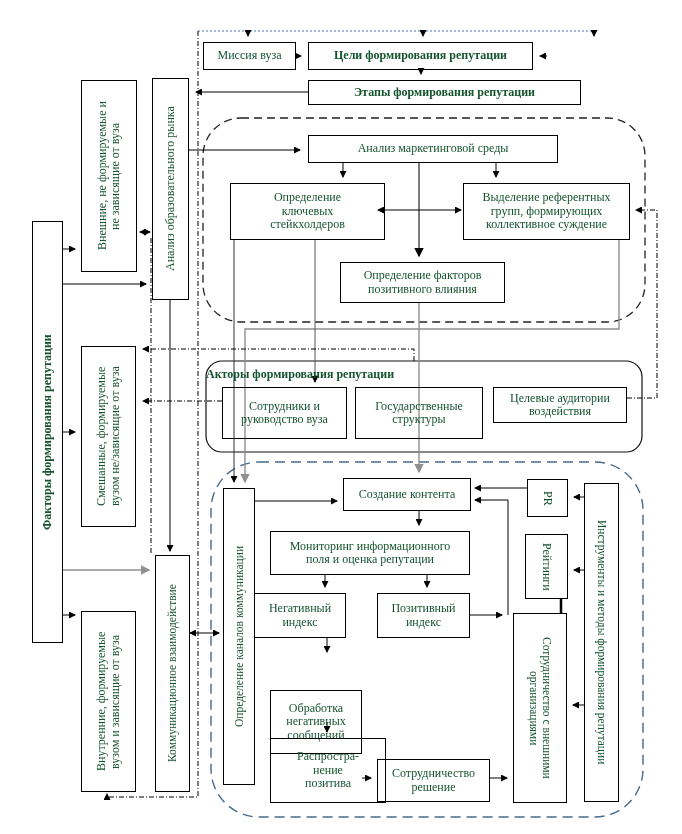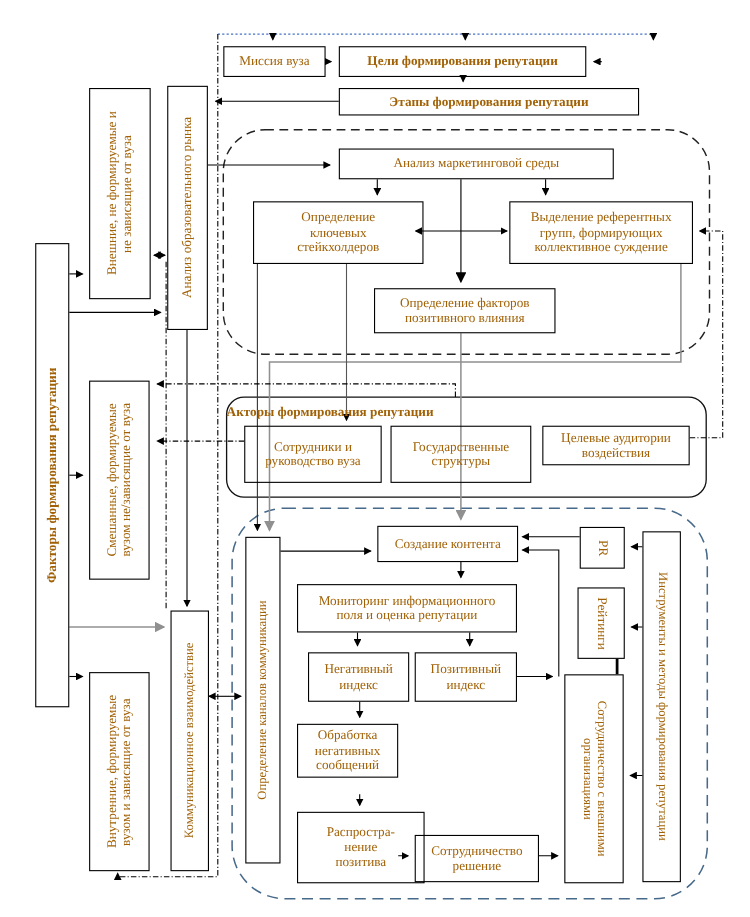--- a/index.html
+++ b/index.html
@@ -1,19 +1,19 @@
 <!DOCTYPE html>
 <html><head>
 <meta charset="utf-8">
 <style>
   html,body{margin:0;padding:0;background:#ffffff;}
   .canvas{
     position:relative;width:682px;height:834px;background:#fff;
     font-family:"Liberation Serif","DejaVu Serif",serif;
-    color:#a16207;overflow:hidden;
+    color:#14532d;overflow:hidden;
   }
   svg.wires{position:absolute;left:0;top:0;z-index:1;}
   .box{
     position:absolute;z-index:2;box-sizing:border-box;
     border:1.2px solid #000;background:transparent;
     display:flex;align-items:center;justify-content:center;
     text-align:center;font-size:12px;line-height:1.12;
     white-space:pre-line;padding:1px 2px;
   }
   .bold{font-weight:bold;}
@@ -124,25 +124,25 @@
 руководство вуза</div>
   <div class="box" style="left:355px;top:387px;width:128px;height:52px">Государственные
 структуры</div>
   <div class="box" style="left:493px;top:387px;width:134px;height:36px">Целевые аудитории
 воздействия</div>
 
   <div class="box v-ccw fs11" style="left:223px;top:488px;width:32px;height:297px">Определение каналов коммуникации</div>
   <div class="box" style="left:343px;top:478px;width:128px;height:33px">Создание контента</div>
   <div class="box" style="left:270px;top:531px;width:200px;height:44px">Мониторинг информационного
 поля и оценка репутации</div>
-  <div class="box" style="left:280px;top:593px;width:92px;height:45px">Негативный
+  <div class="box" style="left:254px;top:593px;width:92px;height:45px">Негативный
 индекс</div>
   <div class="box" style="left:377px;top:593px;width:93px;height:45px">Позитивный
 индекс</div>
-  <div class="box" style="left:270px;top:658px;width:92px;height:49px">Обработка
+  <div class="box" style="left:270px;top:690px;width:92px;height:64px">Обработка
 негативных
 сообщений</div>
   <div class="box" style="left:270px;top:738px;width:116px;height:65px">Распростра-
 нение
 позитива</div>
   <div class="box" style="left:377px;top:759px;width:113px;height:43px">Сотрудничество
 решение</div>
 
   <div class="box v-cw" style="left:527px;top:479px;width:41px;height:38px">PR</div>
   <div class="box v-cw" style="left:525px;top:534px;width:43px;height:65px">Рейтинги</div>

